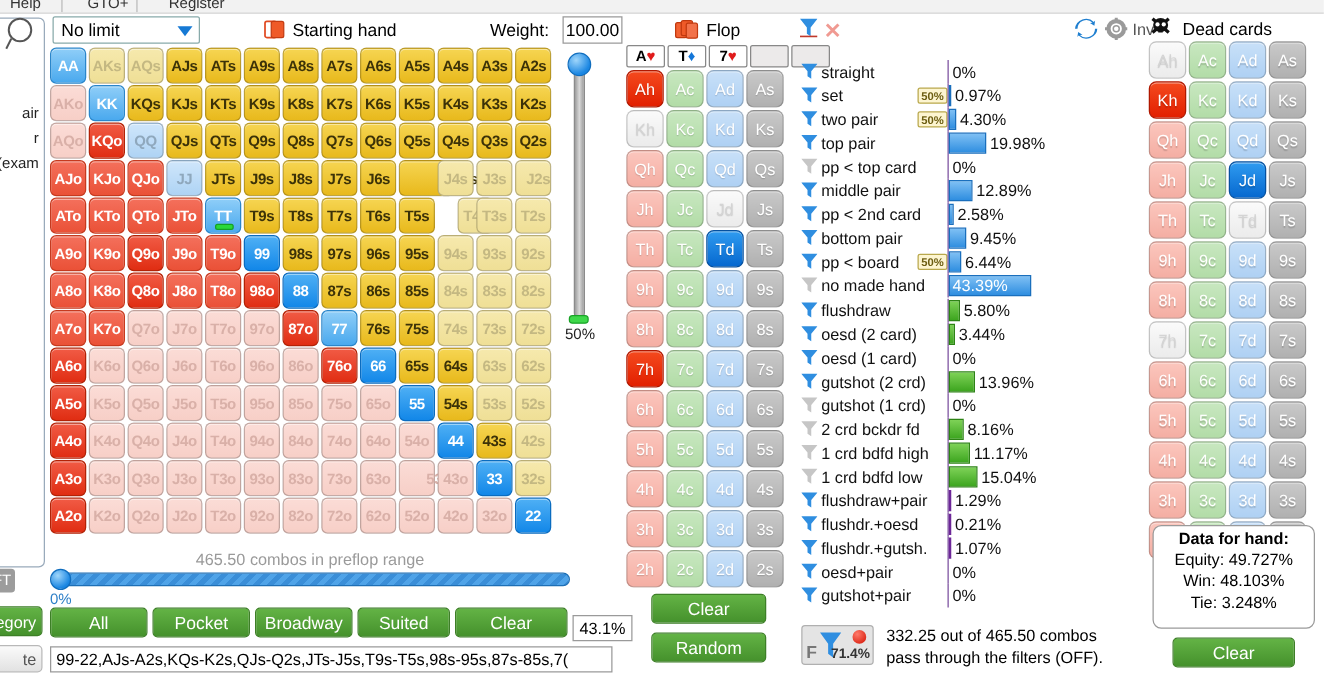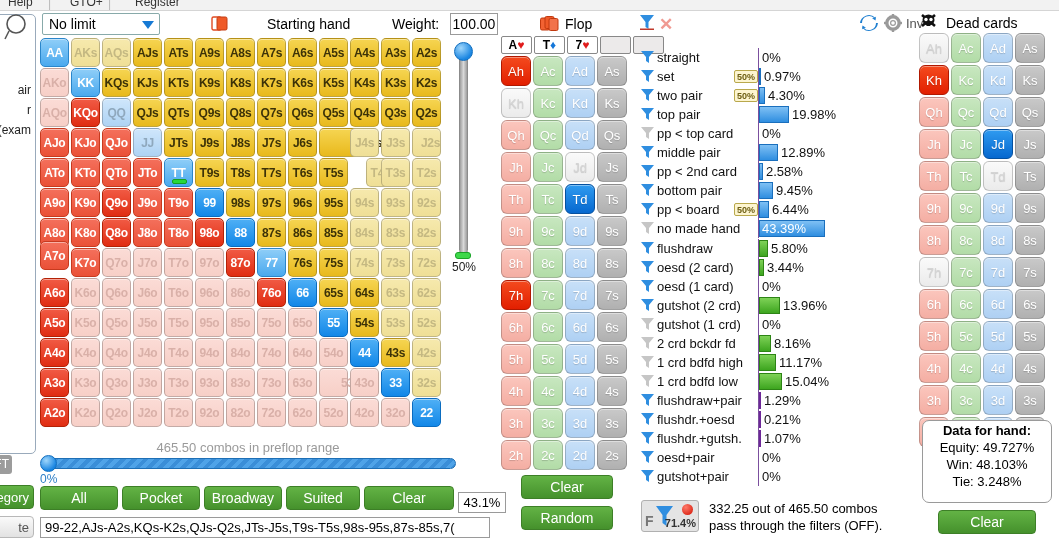--- a/index.html
+++ b/index.html
@@ -58,21 +58,21 @@
     position: absolute; left: 42px; top: 13px; width: 118px; height: 22px;
     background: #fff; border: 1px solid #8aa; border-radius: 2px;
     font-size: 14px; line-height: 21px; padding-left: 6px; color: #000;
   }
   #limitsel .arrow {
     position: absolute; right: 5px; top: 7px;
     width: 0; height: 0; border-left: 6px solid transparent;
     border-right: 6px solid transparent; border-top: 8px solid #1679d4;
   }
   #sh-icon { position: absolute; left: 211px; top: 15px; width: 18px; height: 18px; }
-  #sh-label { position: absolute; left: 234px; top: 16px; font-size: 14px; margin-left: 33px; }
+  #sh-label { position: absolute; left: 234px; top: 16px; font-size: 14px; }
   #w-label { position: absolute; left: 392px; top: 16px; font-size: 14px; }
   #w-input {
     position: absolute; left: 450px; top: 13px; width: 48px; height: 22px;
     background: #fff; border: 1px solid #9a9a9a;
     font-size: 14px; line-height: 21px; text-align: center; overflow: hidden;
   }
 
   
   #matrix { position: absolute; left: 40px; top: 38px; }
   .hc {
@@ -361,21 +361,21 @@
     <div class="hc ofM" style="left: 93px; top: 180px;"><span>J8o</span></div>
     <div class="hc ofM" style="left: 124px; top: 180px;"><span>T8o</span></div>
     <div class="hc ofA" style="left: 155px; top: 180px;"><span>98o</span></div>
     <div class="hc pkA" style="left: 186px; top: 180px;"><span>88</span></div>
     <div class="hc suA" style="left: 217px; top: 180px;"><span>87s</span></div>
     <div class="hc suA" style="left: 248px; top: 180px;"><span>86s</span></div>
     <div class="hc suA" style="left: 279px; top: 180px;"><span>85s</span></div>
     <div class="hc su" style="left: 310px; top: 180px;"><span>84s</span></div>
     <div class="hc su" style="left: 341px; top: 180px;"><span>83s</span></div>
     <div class="hc su" style="left: 372px; top: 180px;"><span>82s</span></div>
-    <div class="hc ofM" style="left: 0px; top: 203px;"><span>A7o</span></div>
+    <div class="hc ofM" style="left: 0px; top: 210px;"><span>A7o</span></div>
     <div class="hc ofM" style="left: 31px; top: 210px;"><span>K7o</span></div>
     <div class="hc of" style="left: 62px; top: 210px;"><span>Q7o</span></div>
     <div class="hc of" style="left: 93px; top: 210px;"><span>J7o</span></div>
     <div class="hc of" style="left: 124px; top: 210px;"><span>T7o</span></div>
     <div class="hc of" style="left: 155px; top: 210px;"><span>97o</span></div>
     <div class="hc ofA" style="left: 186px; top: 210px;"><span>87o</span></div>
     <div class="hc pkM" style="left: 217px; top: 210px;"><span>77</span></div>
     <div class="hc suA" style="left: 248px; top: 210px;"><span>76s</span></div>
     <div class="hc suA" style="left: 279px; top: 210px;"><span>75s</span></div>
     <div class="hc su" style="left: 310px; top: 210px;"><span>74s</span></div>

